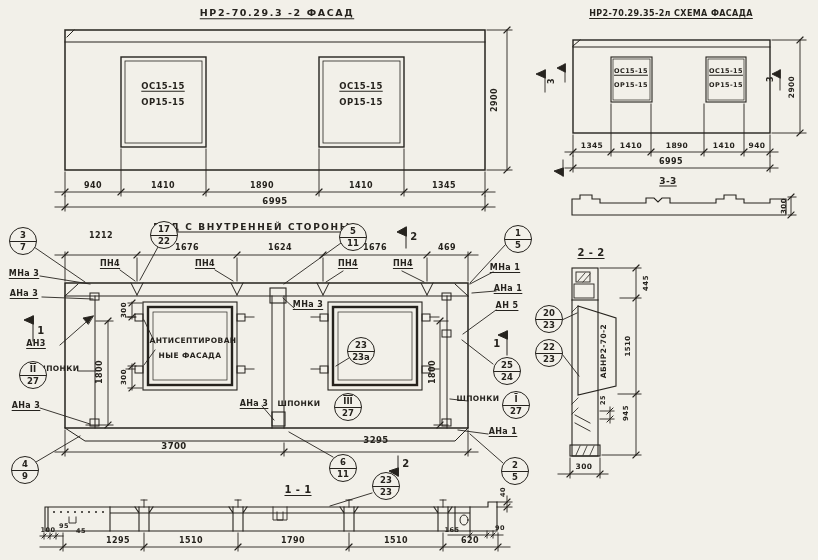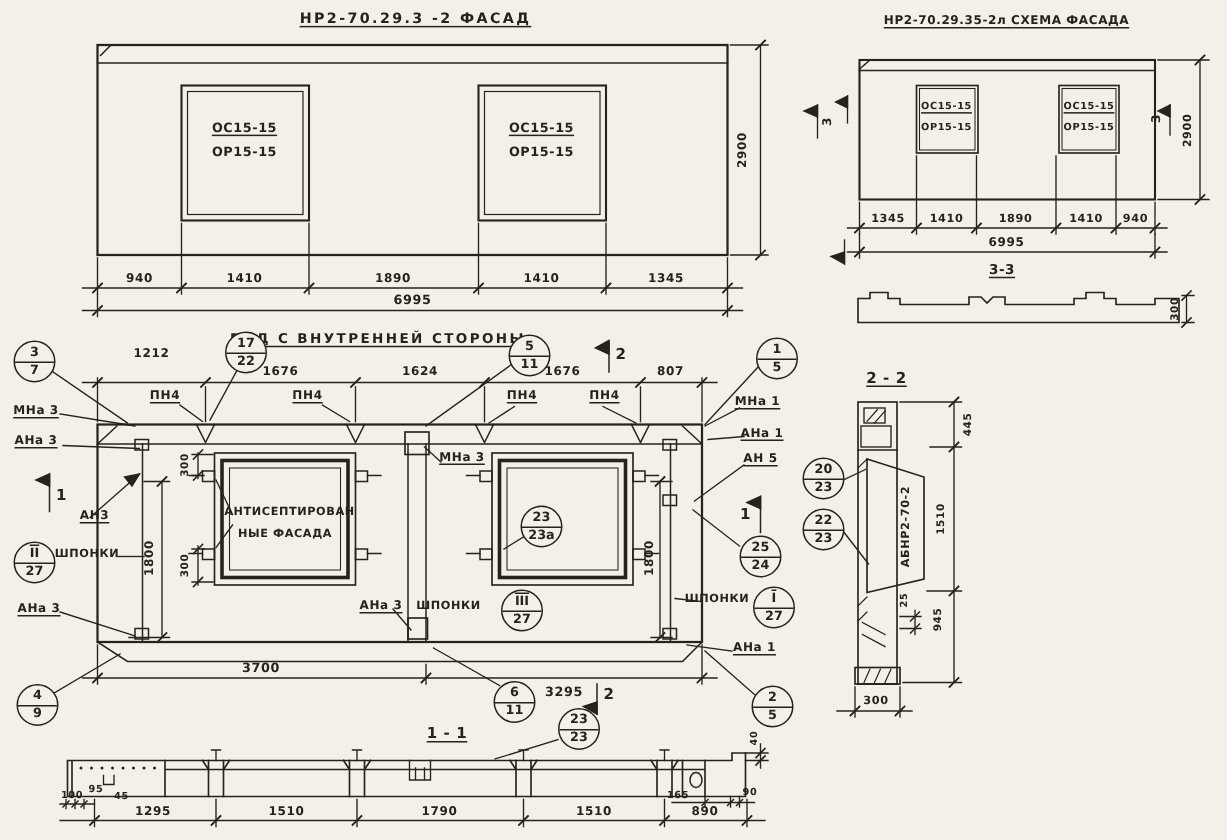--- a/index.html
+++ b/index.html
@@ -239,57 +239,57 @@
   <span class="lb s75 rot" style="left:792px;top:87px">2900</span>
   <span class="lb s8 rot" style="left:771px;top:79px">3</span>
   <span class="lb s9 ul" style="left:668px;top:181px">3-3</span>
   <span class="lb s7 rot" style="left:784px;top:206px">300</span>
 
   <span class="lb s9 ul ls" style="left:252px;top:227px">ВИД С ВНУТРЕННЕЙ СТОРОНЫ</span>
   <span class="lb s8" style="left:101px;top:236px">1212</span>
   <span class="lb s8" style="left:187px;top:248px">1676</span>
   <span class="lb s8" style="left:280px;top:248px">1624</span>
   <span class="lb s8" style="left:375px;top:248px">1676</span>
-  <span class="lb s8" style="left:447px;top:248px">807</span>
+  <span class="lb s8" style="left:447px;top:248px">469</span>
   <span class="lb s8 ul" style="left:110px;top:264px">ПН4</span>
   <span class="lb s8 ul" style="left:205px;top:264px">ПН4</span>
   <span class="lb s8 ul" style="left:348px;top:264px">ПН4</span>
   <span class="lb s8 ul" style="left:403px;top:264px">ПН4</span>
   <span class="lb s8 ul" style="left:24px;top:274px">МНа 3</span>
   <span class="lb s8 ul" style="left:24px;top:294px">АНа 3</span>
-  <span class="lb s8 ul" style="left:63px;top:344px">АН3</span>
+  <span class="lb s8 ul" style="left:36px;top:344px">АН3</span>
   <span class="lb s8 ul" style="left:26px;top:406px">АНа 3</span>
   <span class="lb s8 ul" style="left:308px;top:305px">МНа 3</span>
   <span class="lb s8 ul" style="left:254px;top:404px">АНа 3</span>
   <span class="lb s8 ul" style="left:505px;top:268px">МНа 1</span>
   <span class="lb s8 ul" style="left:508px;top:289px">АНа 1</span>
   <span class="lb s8 ul" style="left:507px;top:306px">АН 5</span>
   <span class="lb s8 ul" style="left:503px;top:432px">АНа 1</span>
   <span class="lb s75" style="left:58px;top:369px">ШПОНКИ</span>
   <span class="lb s75" style="left:299px;top:404px">ШПОНКИ</span>
   <span class="lb s75" style="left:478px;top:399px">ШПОНКИ</span>
   <span class="lb s7 rot" style="left:124px;top:310px">300</span>
   <span class="lb s7 rot" style="left:124px;top:377px">300</span>
   <span class="lb s8 rot" style="left:100px;top:372px">1800</span>
   <span class="lb s8 rot" style="left:433px;top:372px">1800</span>
   <span class="lb s75" style="left:193px;top:341px">АНТИСЕПТИРОВАН</span>
   <span class="lb s75" style="left:190px;top:356px">НЫЕ ФАСАДА</span>
   <span class="lb s85" style="left:174px;top:446px">3700</span>
-  <span class="lb s85" style="left:376px;top:462px">3295</span>
+  <span class="lb s85" style="left:376px;top:440px">3295</span>
   <span class="lb s10" style="left:414px;top:237px">2</span>
   <span class="lb s10" style="left:406px;top:464px">2</span>
   <span class="lb s10" style="left:41px;top:331px">1</span>
   <span class="lb s10" style="left:497px;top:344px">1</span>
 
   <span class="lb s10 ul" style="left:298px;top:490px">1 - 1</span>
-  <span class="lb s8" style="left:102px;top:541px">1295</span>
+  <span class="lb s8" style="left:118px;top:541px">1295</span>
   <span class="lb s8" style="left:191px;top:541px">1510</span>
   <span class="lb s8" style="left:293px;top:541px">1790</span>
   <span class="lb s8" style="left:396px;top:541px">1510</span>
-  <span class="lb s8" style="left:470px;top:541px">890</span>
+  <span class="lb s8" style="left:470px;top:541px">620</span>
   <span class="lb s65" style="left:48px;top:530px">100</span>
   <span class="lb s65" style="left:64px;top:526px">95</span>
   <span class="lb s65" style="left:81px;top:531px">45</span>
   <span class="lb s65" style="left:452px;top:530px">165</span>
   <span class="lb s65" style="left:500px;top:528px">90</span>
   <span class="lb s65 rot" style="left:503px;top:492px">40</span>
 
   <span class="lb s10 ul" style="left:591px;top:253px">2 - 2</span>
   <span class="lb s75 rot" style="left:604px;top:351px">АБНР2-70-2</span>
   <span class="lb s7 rot" style="left:646px;top:283px">445</span>
@@ -308,21 +308,21 @@
         <span class="cb">22</span>
       </div>
       <div class="callout" style="left: 352px; top: 236px;">
         <span class="ct">5</span>
         <span class="cb">11</span>
       </div>
       <div class="callout" style="left: 517px; top: 238px;">
         <span class="ct">1</span>
         <span class="cb">5</span>
       </div>
-      <div class="callout" style="left: 22px; top: 374px;">
+      <div class="callout" style="left: 32px; top: 374px;">
         <span class="ct rn">II</span>
         <span class="cb">27</span>
       </div>
       <div class="callout" style="left: 347px; top: 406px;">
         <span class="ct rn">III</span>
         <span class="cb">27</span>
       </div>
       <div class="callout" style="left: 515px; top: 404px;">
         <span class="ct rn">I</span>
         <span class="cb">27</span>

